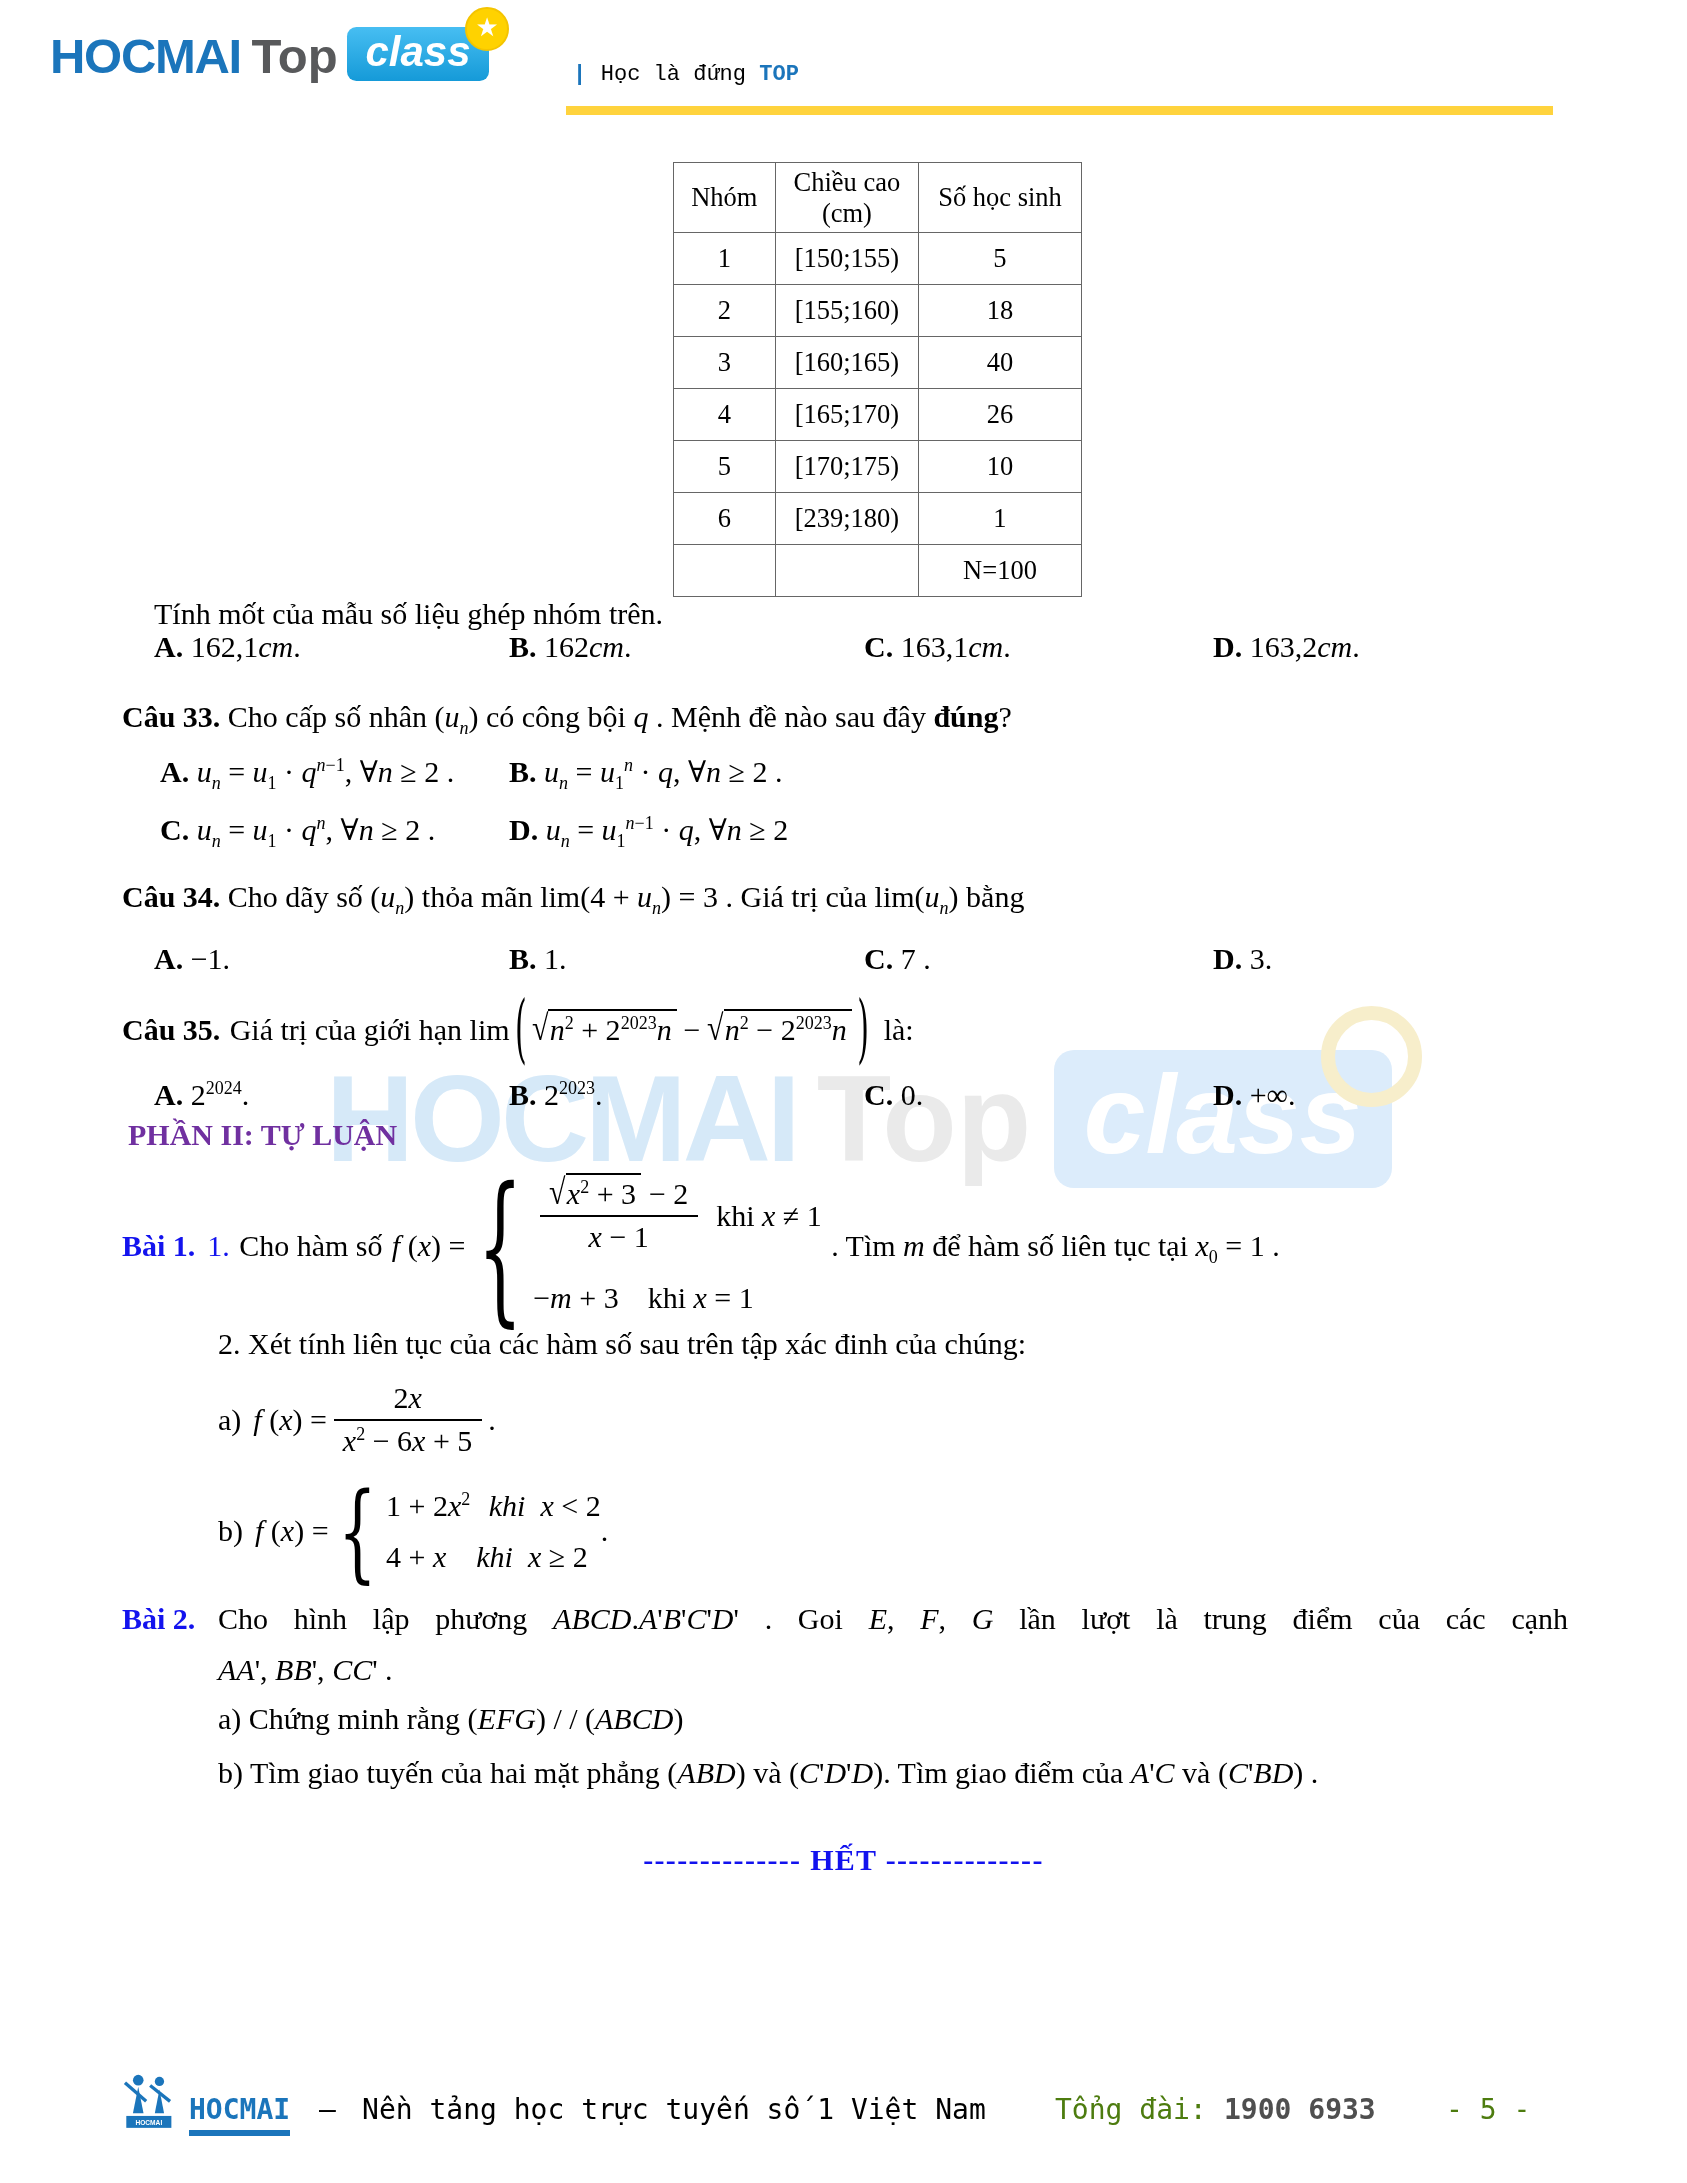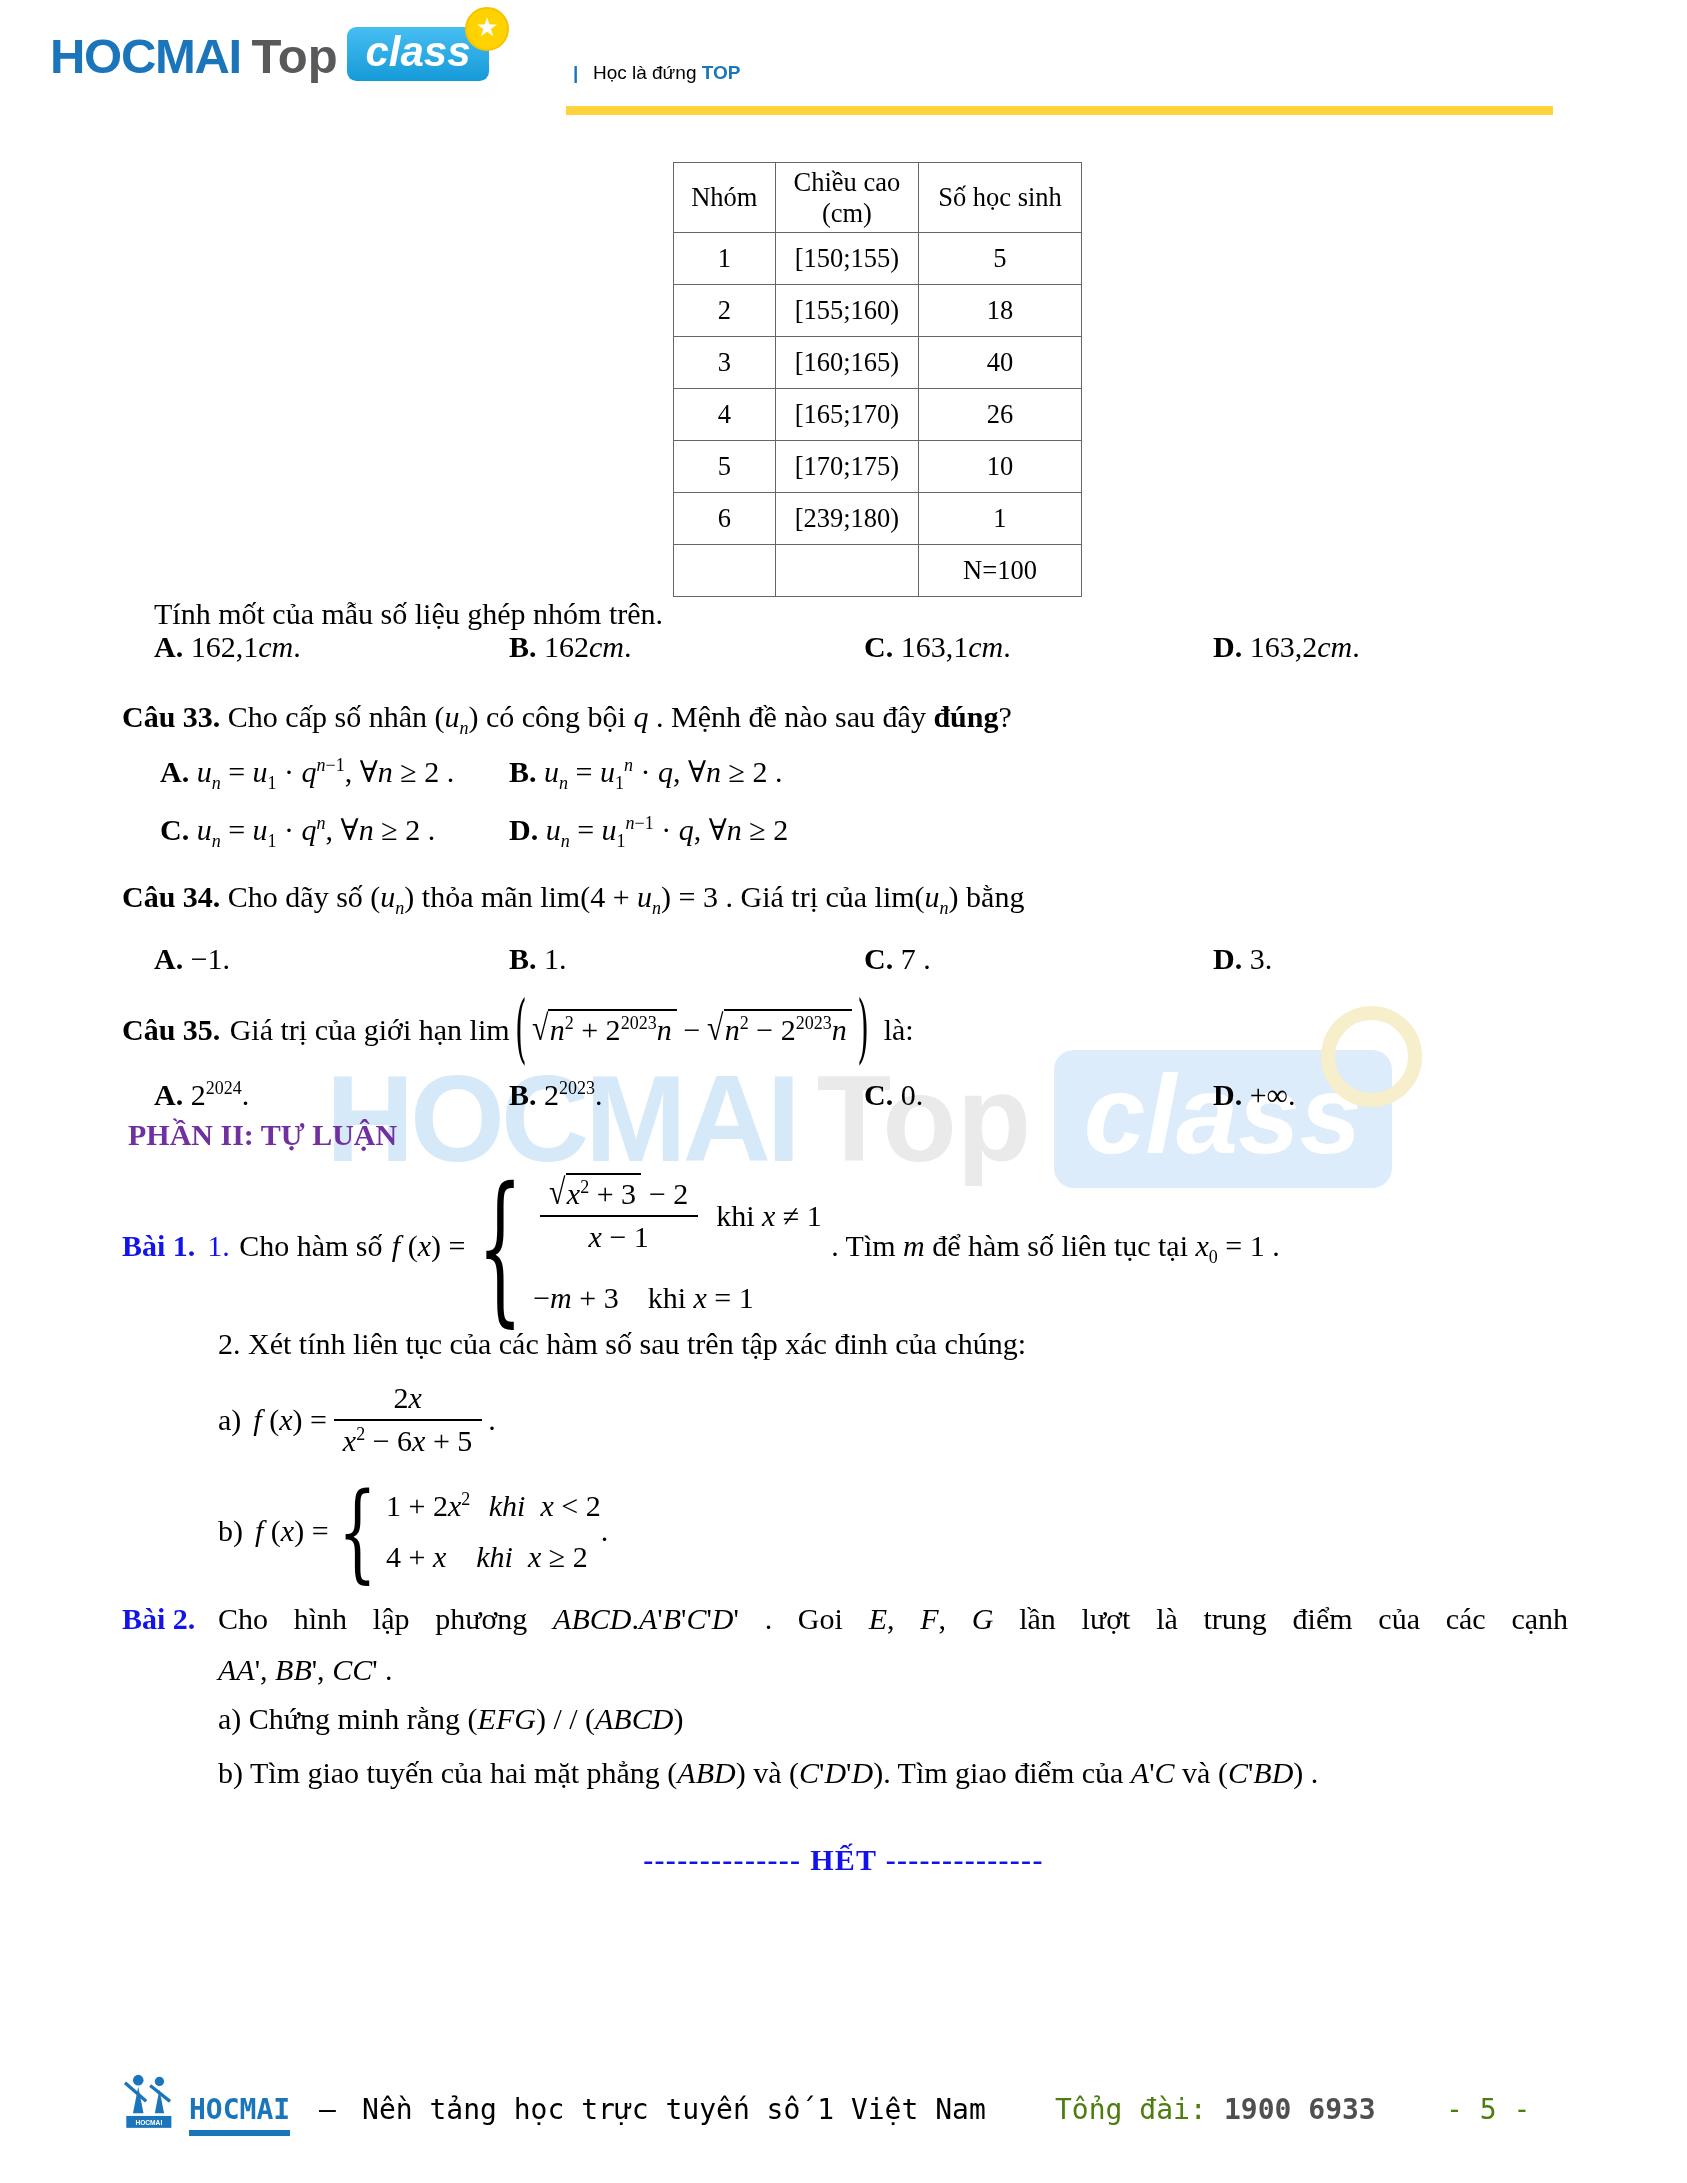--- a/index.html
+++ b/index.html
@@ -10,21 +10,21 @@
   sub,sup{font-size:60%;line-height:0}
   
   .logo{display:flex;align-items:flex-end;font-family:"Liberation Sans",sans-serif;font-weight:800}
   .logo-h{font-size:49px;color:#1b75bb;letter-spacing:-1.3px;line-height:1}
   .logo-t{font-size:49px;color:#58595b;margin-left:10.6px;line-height:1}
   .logo-chip{position:relative;background:linear-gradient(180deg,#47bef2,#159ad8);color:#fff;
              font-style:italic;font-size:42px;border-radius:9.3px;padding:4px 18.5px 8px;margin-left:9.3px;line-height:1}
   .star-badge{position:absolute;top:-20px;right:-20px;width:40px;height:40px;background:#ffd200;
               border:2.6px solid #f4c400;border-radius:50%;display:flex;align-items:center;justify-content:center;
               color:#fff;font-size:22.5px;font-style:normal}
-  .tag{font-family:Liberation Sans, sans-serif;font-size:19px}
+  .tag{font-family:Liberation Mono, monospace;font-size:22px}
   .tag .pipe{color:#1b75bb;font-weight:700;margin-right:14.6px}
   .tag .top{color:#1b75bb;font-weight:700}
   .yellowbar{position:absolute;left:566px;top:106px;width:987px;height:9.3px;background:#ffd33d;z-index:2}
   
   table.freq{border-collapse:collapse;font-size:26.5px;background:#fff}
   .freq td{border:1.3px solid #666;text-align:center;vertical-align:middle;padding:0 5.3px}
   .freq .hrow td{height:69px}
   .freq .drow td{height:51px}
   .freq td.c2{white-space:normal;width:132px}
   

